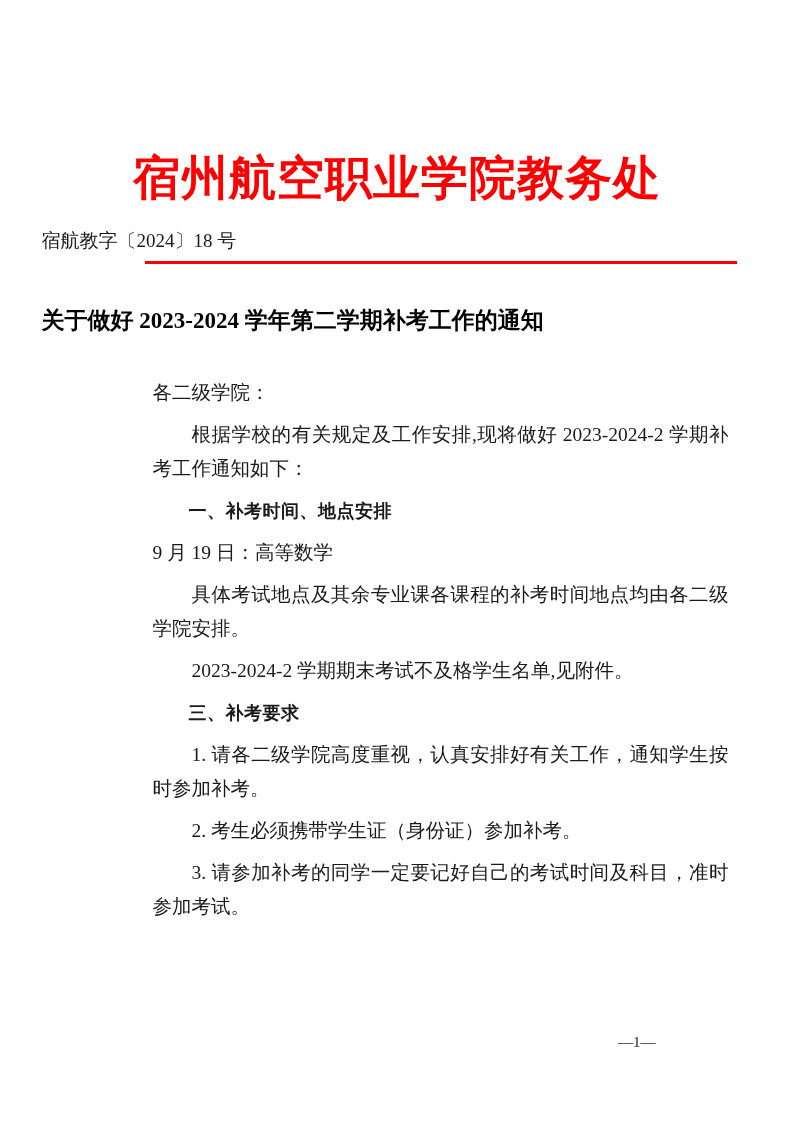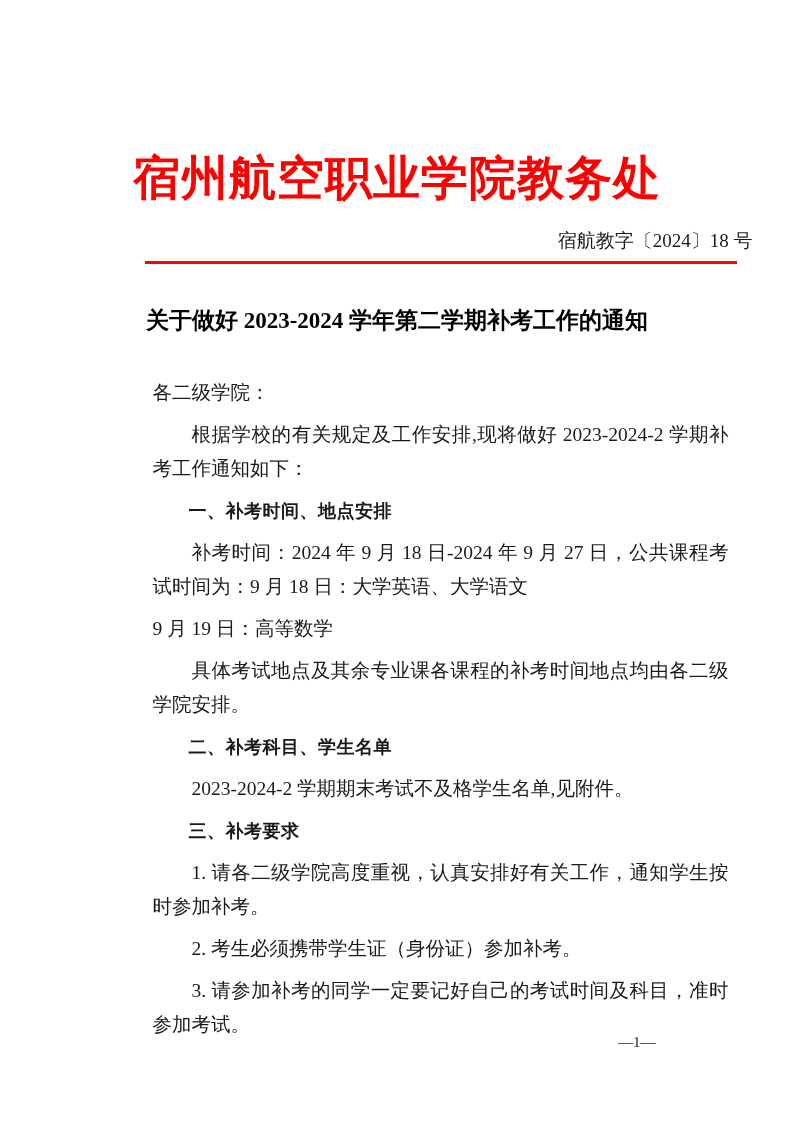--- a/index.html
+++ b/index.html
@@ -28,39 +28,38 @@
     font-weight: 600;
     letter-spacing: 1px;
     color: #ff0000; 
     white-space: nowrap;
   }
   .doc-number {
     position: absolute;
     top: 228px;
     left: 0;
     width: 100%;
-    text-align: right;
+    text-align: left;
     font-size: 19px;
     line-height: 26px;
     color: #1a1a1a;
   }
   .divider {
     position: absolute;
     top: 261px;
     left: 103px;
     width: 592px;
     height: 3px;
     background: #ff0000;
   }
   .notice-title {
     position: absolute;
     top: 306px;
     left: 0;
     width: 100%;
-    text-align: center;
     font-size: 23px;
     line-height: 30px;
     font-weight: 700;
     color: #000000;
     white-space: nowrap;
   }
   .body-block {
     position: absolute;
     top: 368px;
     left: 103px;
@@ -103,24 +102,22 @@
   <div class="doc-number">宿航教字〔2024〕18 号</div>
 
   <div class="divider accent-bg" style="background: rgb(255, 0, 0);"></div>
 
   <div class="notice-title">关于做好 2023-2024 学年第二学期补考工作的通知</div>
 
   <div class="body-block">
     <p class="p-noindent">各二级学院：</p>
     <p class="p-indent">根据学校的有关规定及工作安排,现将做好 2023-2024-2 学期补考工作通知如下：</p>
     <p class="p-heading">一、补考时间、地点安排</p>
-    <p class="p-indent">补考时间：2024 年 9 月 18 日-2024 年 9 月 27 日，公共课程考试时间为：9 月 18 日：大学英语、大学语文</p>
     <p class="p-hang">9 月 19 日：高等数学</p>
     <p class="p-indent">具体考试地点及其余专业课各课程的补考时间地点均由各二级学院安排。</p>
-    <p class="p-heading">二、补考科目、学生名单</p>
     <p class="p-indent">2023-2024-2 学期期末考试不及格学生名单,见附件。</p>
     <p class="p-heading">三、补考要求</p>
     <p class="p-indent">1. 请各二级学院高度重视，认真安排好有关工作，通知学生按时参加补考。</p>
     <p class="p-indent">2. 考生必须携带学生证（身份证）参加补考。</p>
     <p class="p-indent">3. 请参加补考的同学一定要记好自己的考试时间及科目，准时参加考试。</p>
   </div>
 
   <div class="page-number">—1—</div>
 
 </div>

